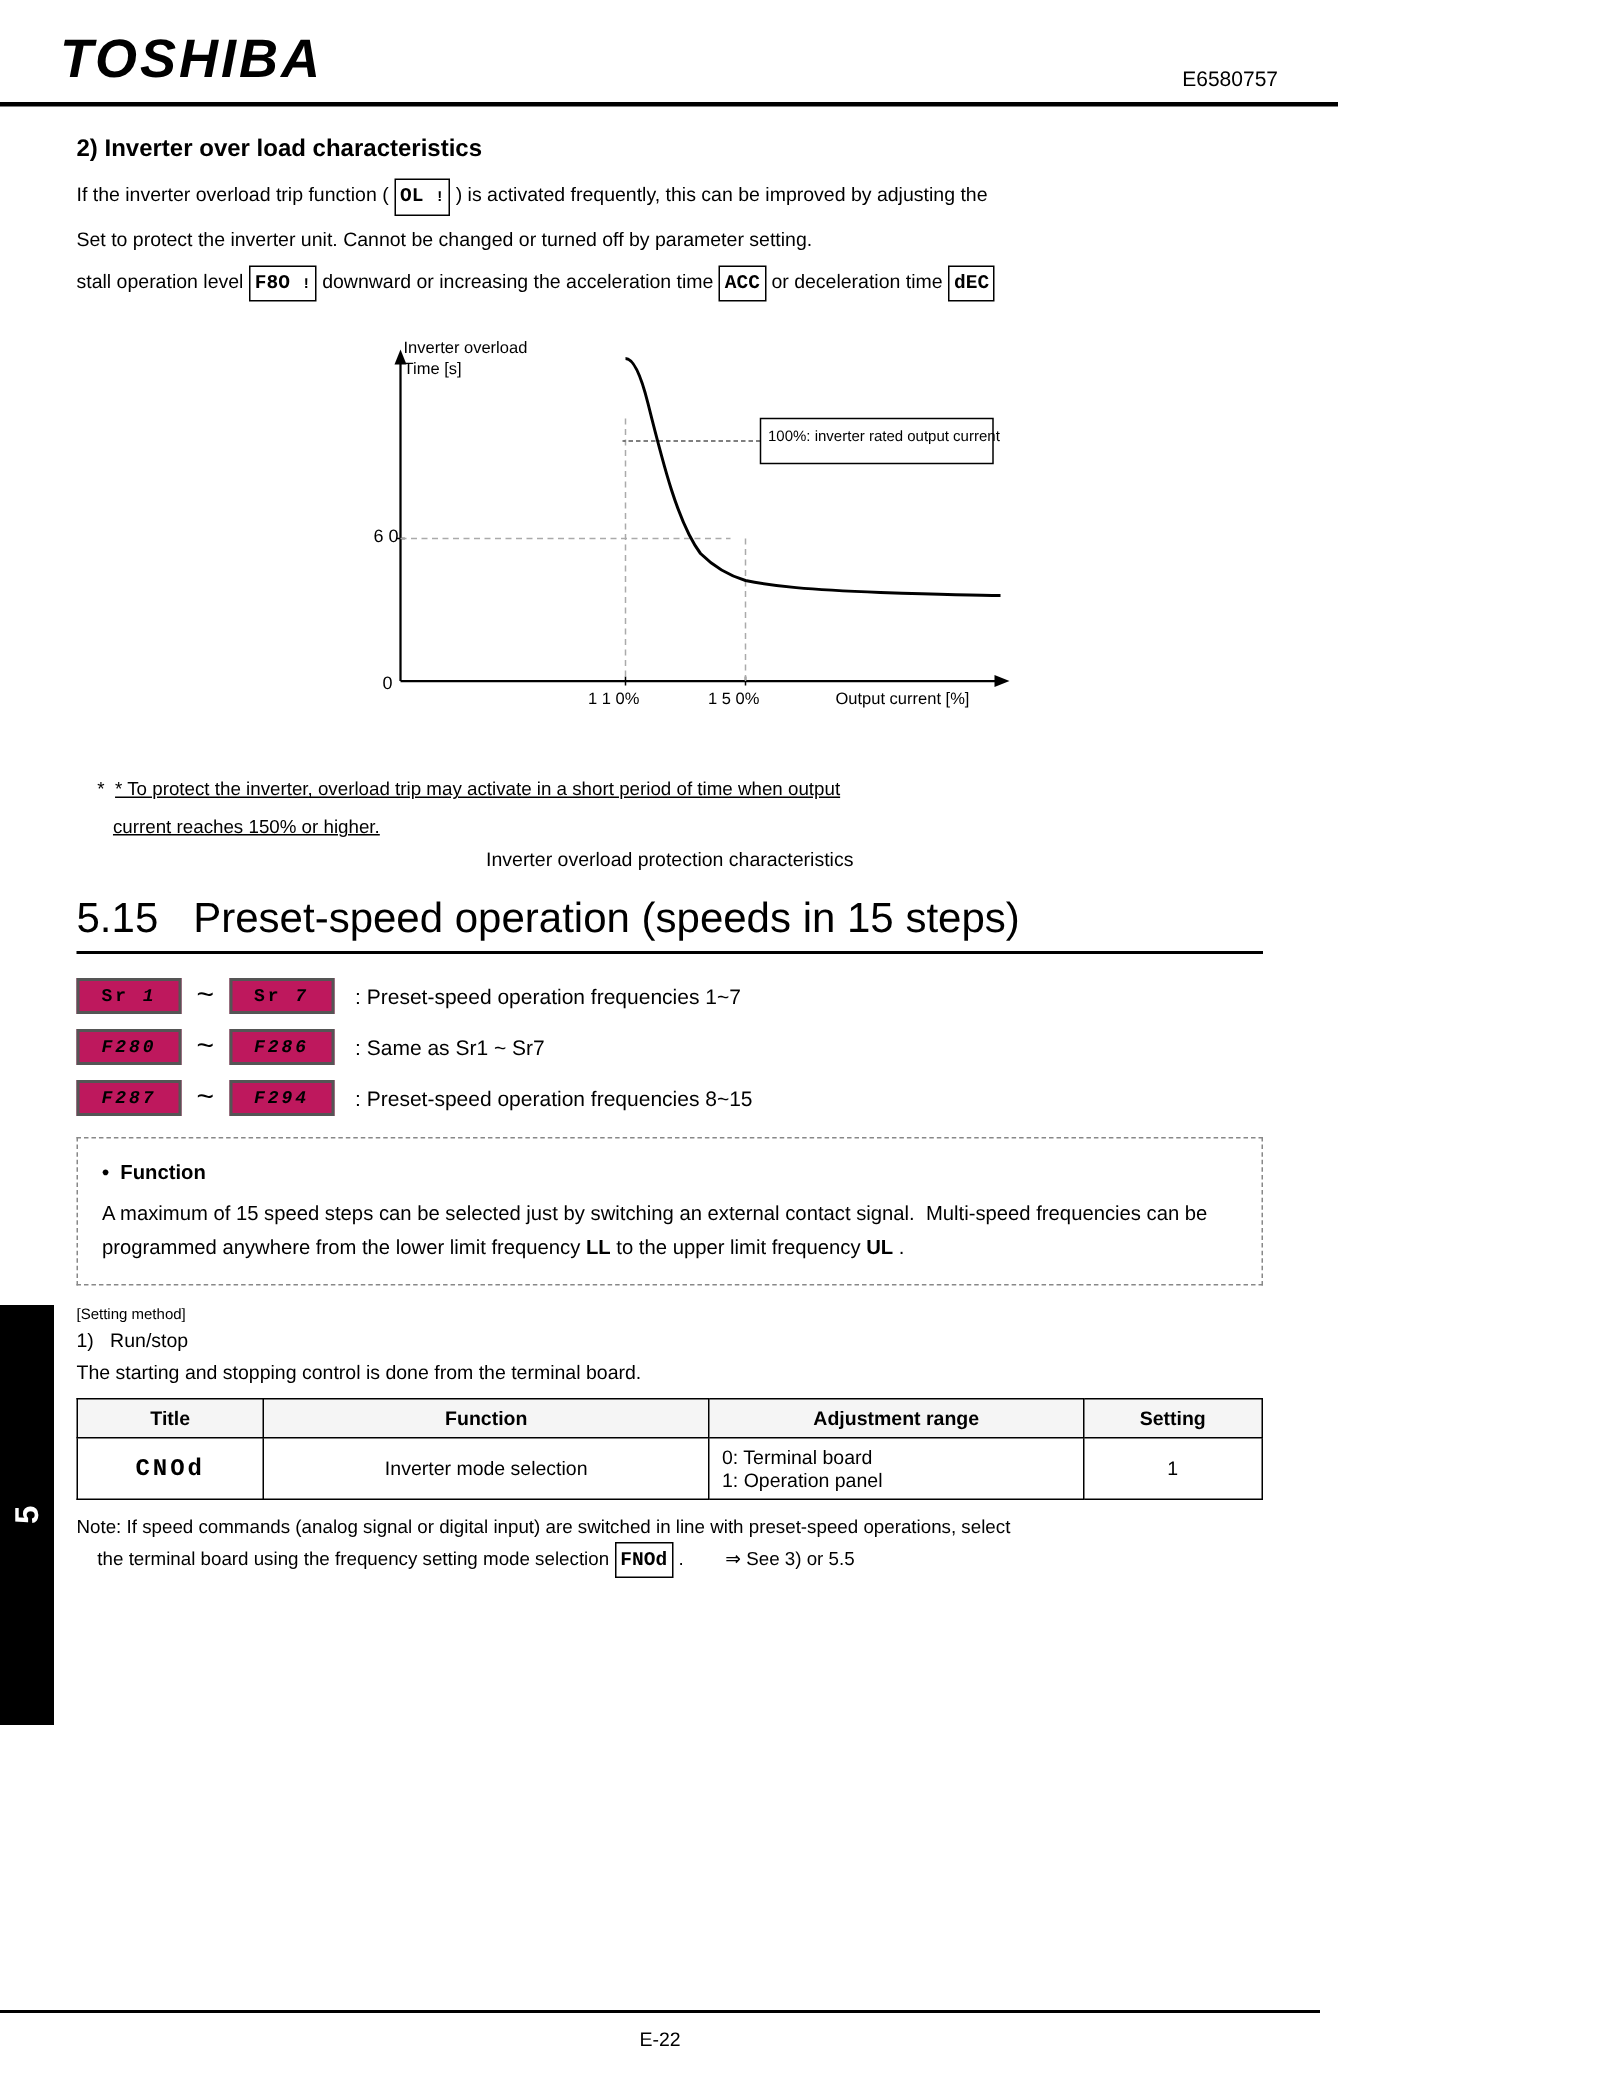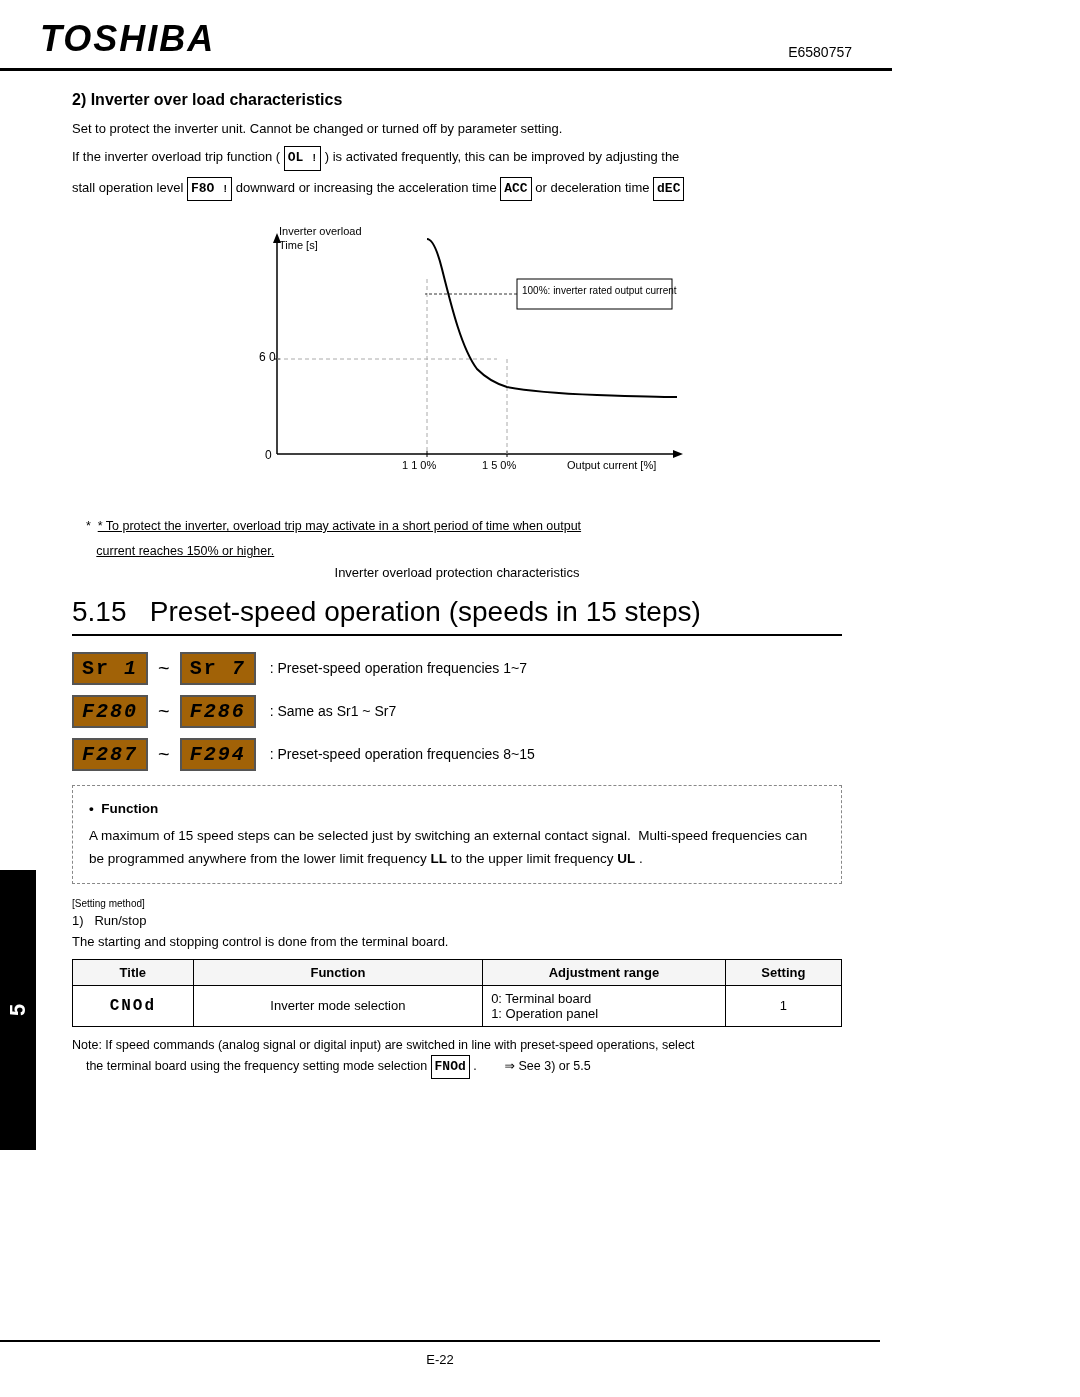--- a/index.html
+++ b/index.html
@@ -55,21 +55,21 @@
       align-items: center;
       justify-content: center;
       height: 280px;
       writing-mode: vertical-rl;
       text-orientation: mixed;
       transform: rotate(180deg);
     }
 
     
     .main-content {
-      padding: 20px 50px 20px 72px;
+      padding: 20px 50px 20px 51px;
     }
 
     
     .section-title-2 {
       font-size: 16px;
       font-weight: bold;
       margin-bottom: 10px;
     }
 
     .desc-text {
@@ -125,23 +125,23 @@
       align-items: center;
       margin-bottom: 10px;
       font-size: 14px;
       gap: 6px;
     }
 
     .lcd-box {
       border: 2px solid #555;
       padding: 3px 8px;
       font-family: 'Courier New', monospace;
-      font-size: 20px;
-      font-weight: bold;
-      background: #a16207;
+      font-size: 12px;
+      font-weight: bold;
+      background: #be185d;
       letter-spacing: 2px;
       display: inline-block;
       min-width: 70px;
       text-align: center;
     }
 
     .tilde {
       font-size: 20px;
       margin: 0 4px;
     }
@@ -226,27 +226,27 @@
     <div class="doc-number">E6580757</div>
   </div>
 
   <div class="section-tab">5</div>
 
   <div class="main-content">
 
     <div>
       <div class="section-title-2">2)  Inverter over load characteristics</div>
 
-      <div class="desc-text">Set to protect the inverter unit.  Cannot be changed or turned off by parameter setting.</div>
-
       <div class="desc-text">
         <span>If the inverter overload trip function (</span>
         <span class="inline-code">OL <span style="font-size:10px">!</span></span>
         <span>) is activated frequently, this can be improved by adjusting the</span>
       </div>
+
+      <div class="desc-text">Set to protect the inverter unit.  Cannot be changed or turned off by parameter setting.</div>
 
       <div class="desc-text">
         <span>stall operation level </span>
         <span class="inline-code">F8O <span style="font-size:10px">!</span></span>
         <span>downward or increasing the acceleration time </span>
         <span class="inline-code">ACC</span>
         <span> or deceleration time </span>
         <span class="inline-code">dEC</span>
       </div>
 

